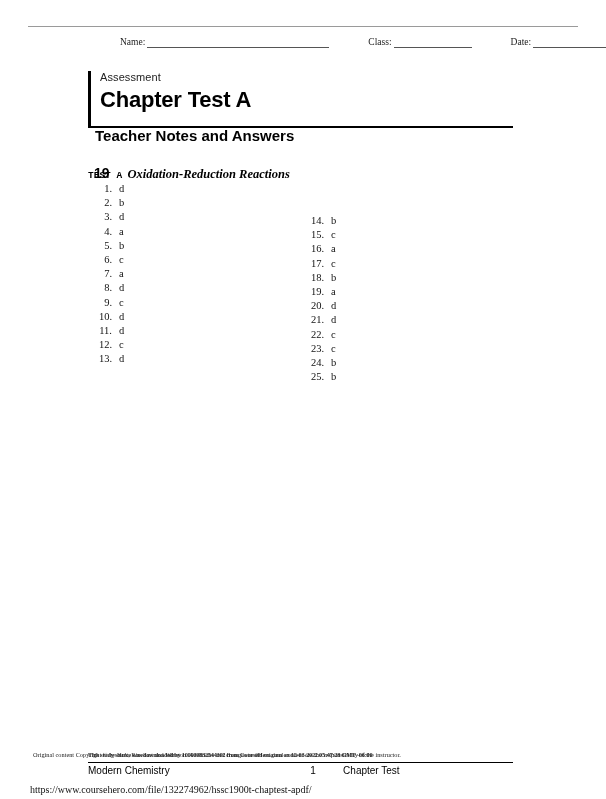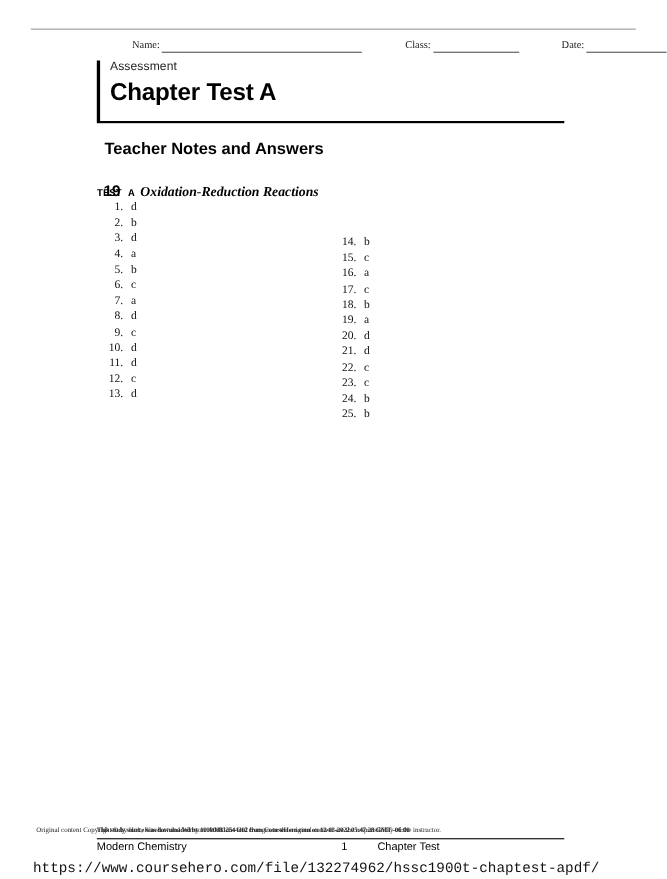--- a/index.html
+++ b/index.html
@@ -56,21 +56,21 @@
   }
   .rule-name  { flex: 0 0 182px; }
   .rule-class { flex: 0 0 78px; }
   .rule-date  { flex: 0 0 88px; }
   .gap-sm { flex: 0 0 7px; }
 
   
   .title-block {
     position: absolute;
     left: 88px;
-    top: 54px;
+    top: 70px;
     width: 425px;
   }
   .title-bar {
     position: absolute;
     left: 0;
     top: 1px;
     width: 3px;
     height: 55px;
     background: #000;
   }
@@ -233,22 +233,22 @@
     color: #000;
   }
   .pf-left   { flex: 1 1 auto; text-align: left; }
   .pf-center { flex: 0 0 60px; text-align: center; }
   .pf-right  { flex: 1 1 auto; text-align: left; }
 
   .source-url {
     position: absolute;
     left: 30px;
     top: 784px;
-    font-family: Liberation Mono, monospace;
-    font-size: 13px;
+    font-family: Liberation Serif, serif;
+    font-size: 10px;
     line-height: 11px;
     color: #111;
     white-space: nowrap;
   }
 </style>
 </head>
 <body>
 
 <div class="page">
 

